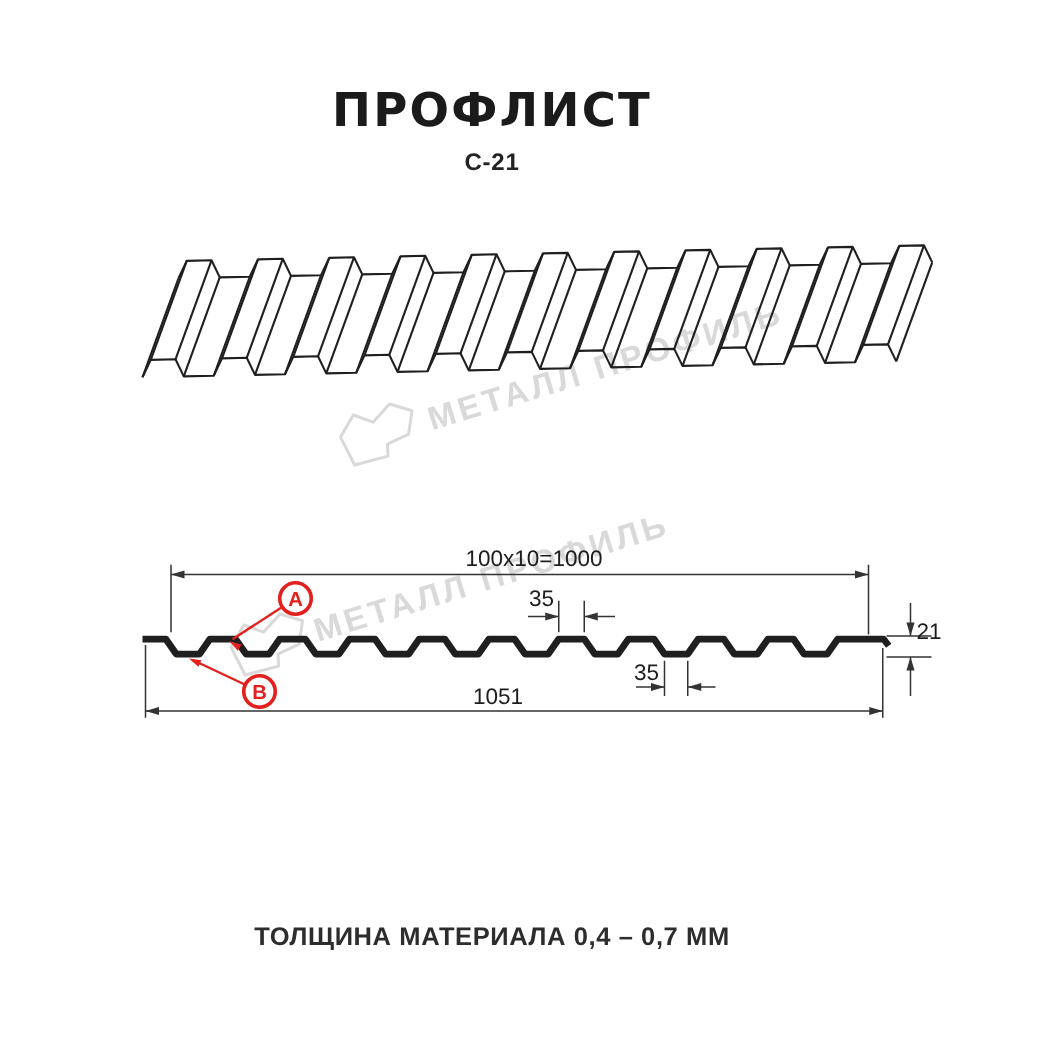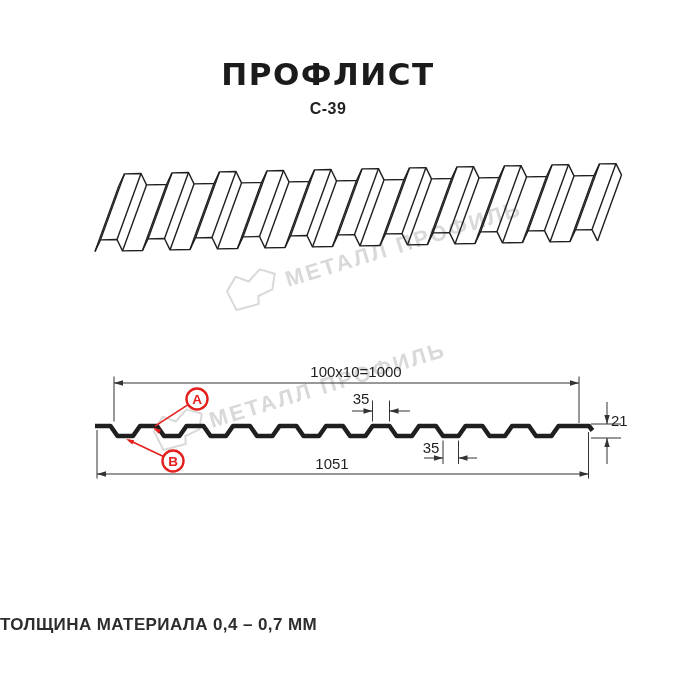--- a/index.html
+++ b/index.html
@@ -2,38 +2,38 @@
 <html><head>
 <meta charset="utf-8">
 <style>
   html,body{margin:0;padding:0;background:#fff;}
   .canvas{position:relative;width:656px;height:700px;background:#ffffff;overflow:hidden;
           font-family:"Liberation Sans",sans-serif;}
   .header{position:absolute;top:56px;left:0;width:100%;text-align:center;}
   .title{font-family:"DejaVu Sans",sans-serif;font-weight:800;font-size:31px;
          letter-spacing:1.5px;color:#1b1b1b;}
   .subtitle{margin-top:8px;font-size:16px;font-weight:600;letter-spacing:.5px;color:#232323;}
-  .footer{position:absolute;top:615px;left:0;width:100%;
+  .footer{position:absolute;top:615px;left:0;width:100%;text-align:center;
           font-size:17px;font-weight:700;letter-spacing:.4px;color:#2d2d2d;}
   svg.draw{position:absolute;left:0;top:0;}
   .wm-text{font-family:"Liberation Sans",sans-serif;font-weight:bold;font-size:22px;
            fill:#d9d9d9;letter-spacing:2.5px;}
   .wm-logo{fill:none;stroke:#d9d9d9;stroke-width:2;stroke-linejoin:round;}
   .dim{font-size:15px;fill:#1e1e1e;}
   .marker-letter{font-size:13.5px;font-weight:bold;fill:#e3201d;}
   .marker-circle{fill:#ffffff;stroke:#e3201d;stroke-width:2.4;}
 </style>
 </head>
 <body>
 
 <div class="canvas">
 
   <div class="header">
     <div class="title">ПРОФЛИСТ</div>
-    <div class="subtitle">С-39</div>
+    <div class="subtitle">С-21</div>
   </div>
 
   <svg class="draw" width="700" height="700" viewBox="0 0 700 700">
 
     <g>
       <path class="wm-logo" transform="translate(227,271) rotate(-10 25 18)" d="M0,16 L11,3 L23,10 L36,0 L50,7 L45,22 L30,26 L29,34 L6,36 Z"></path>
       <text class="wm-text" transform="translate(288,287) rotate(-17)">МЕТАЛЛ ПРОФИЛЬ</text>
     </g>
     <g>
       <path class="wm-logo" transform="translate(154,411) rotate(-10 25 18)" d="M0,16 L11,3 L23,10 L36,0 L50,7 L45,22 L30,26 L29,34 L6,36 Z"></path>

